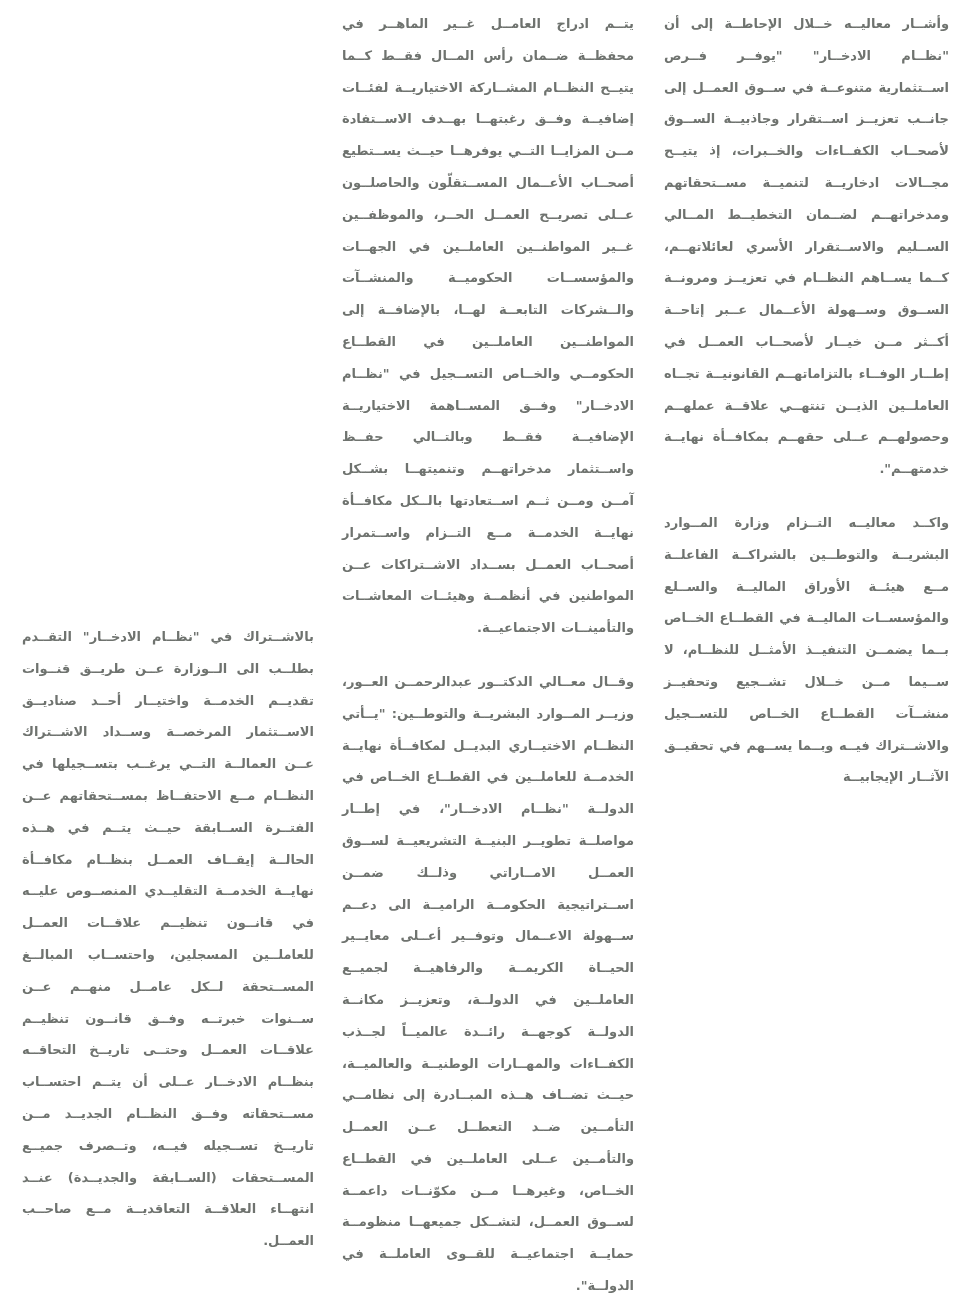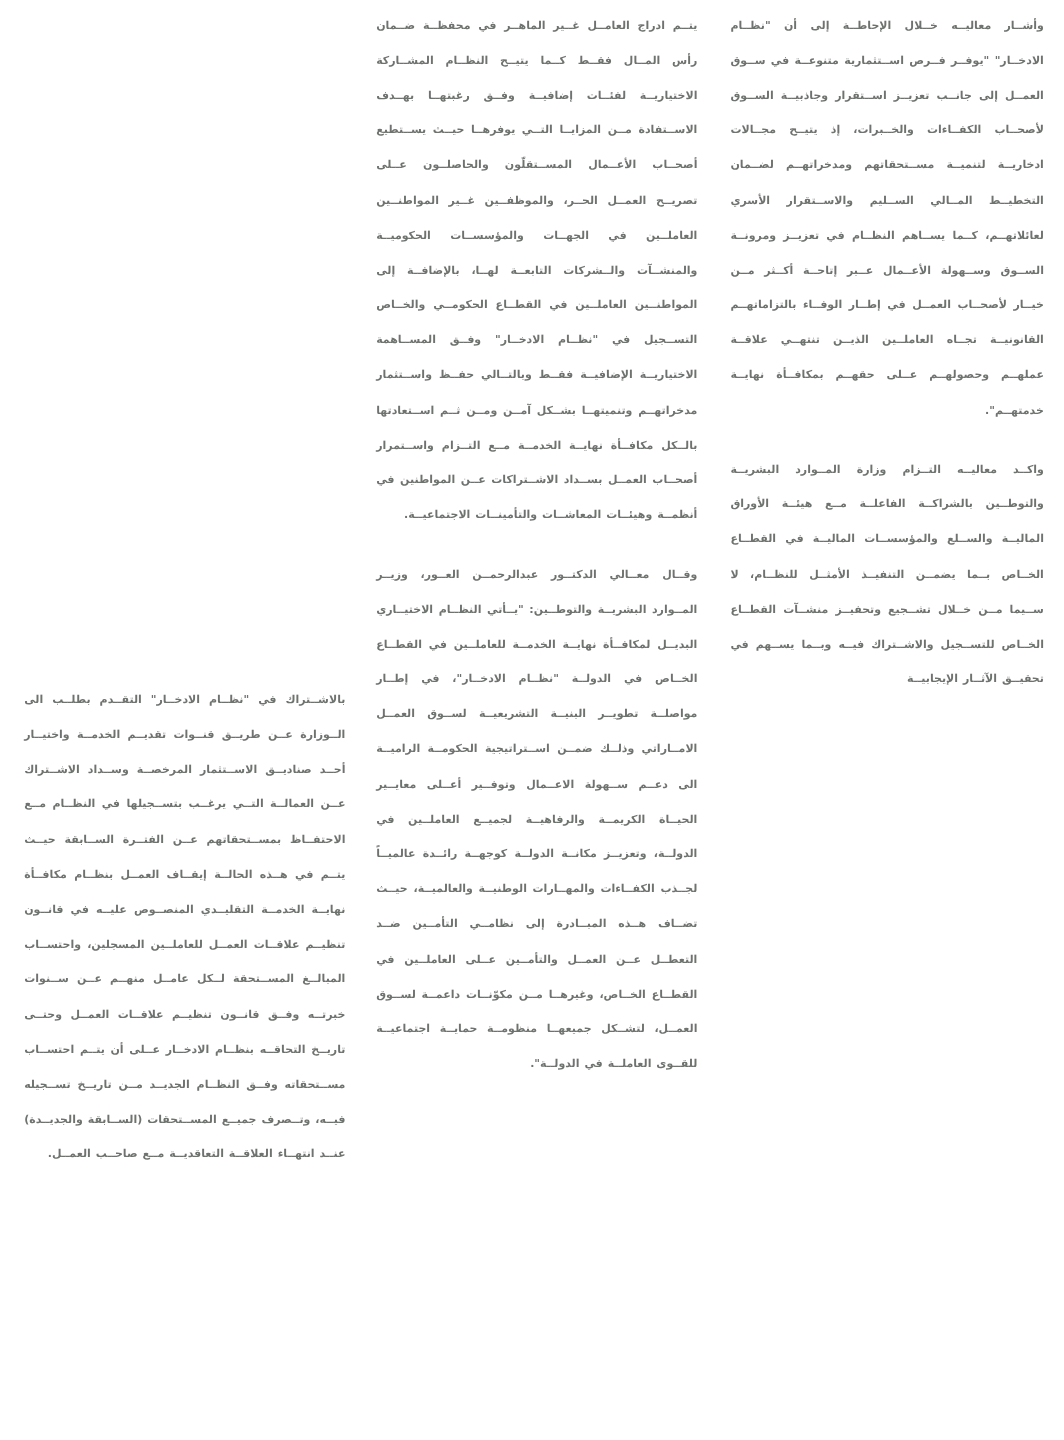--- a/index.html
+++ b/index.html
@@ -48,21 +48,21 @@
     width: 323px;
     padding: 0 18px 0 20px;
   }
   .col-1 { padding-top: 613px; }
   .col-2 { padding-top: 0px; }
   .col-3 { padding-top: 0px; }
 
   p.para {
     margin: 0 0 22px 0;
     color: #6f736f;
-    font-size: 10px;
+    font-size: 13px;
     line-height: 31.8px;
     font-weight: 700;
     letter-spacing: 0px;
     word-spacing: 1px;
   }
   p.para:last-child {
     margin-bottom: 0;
   }
 </style>
 </head>

